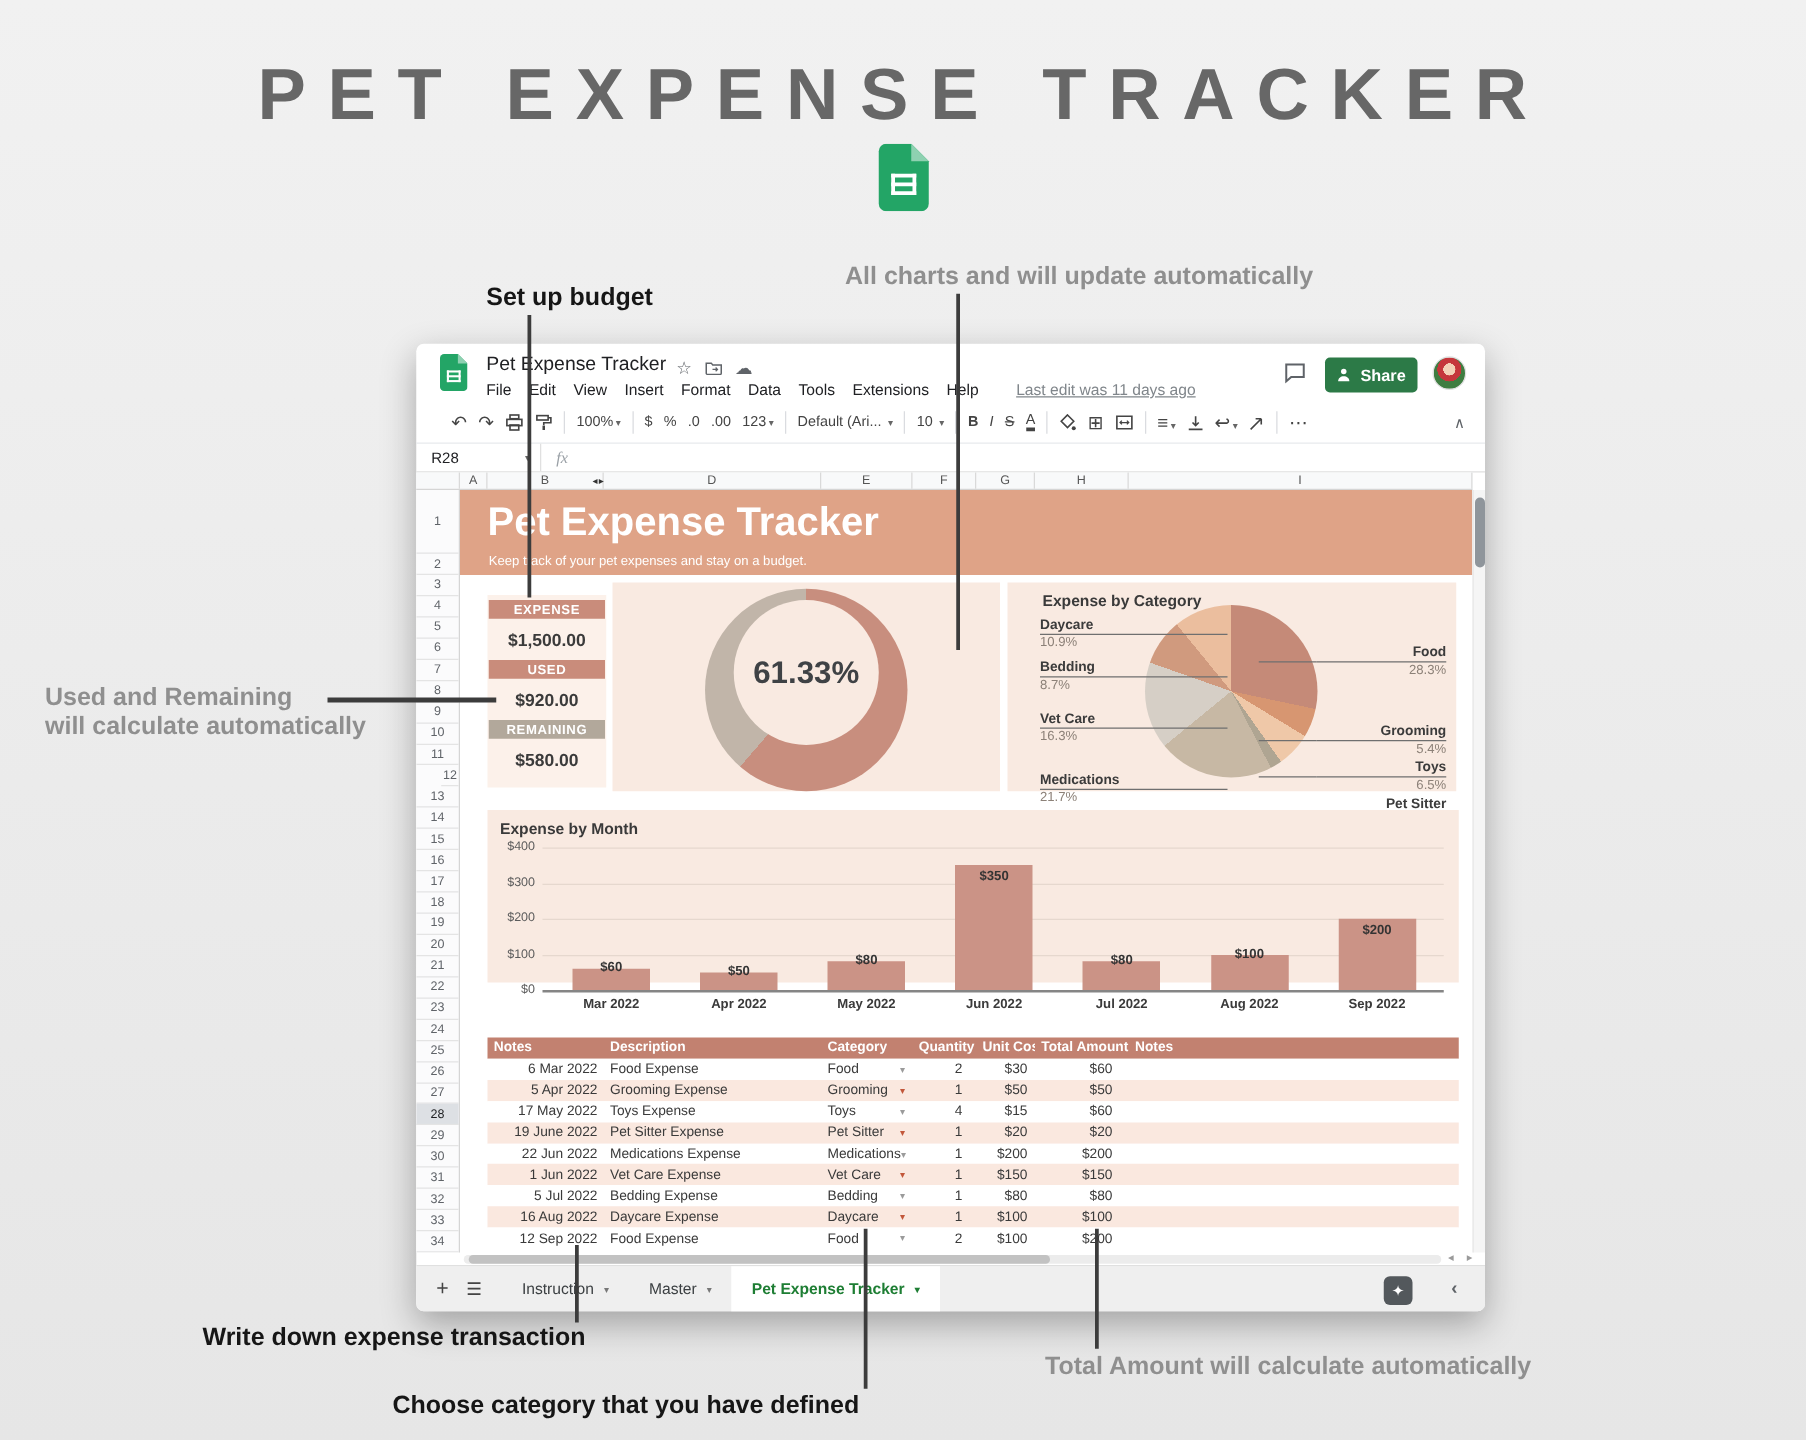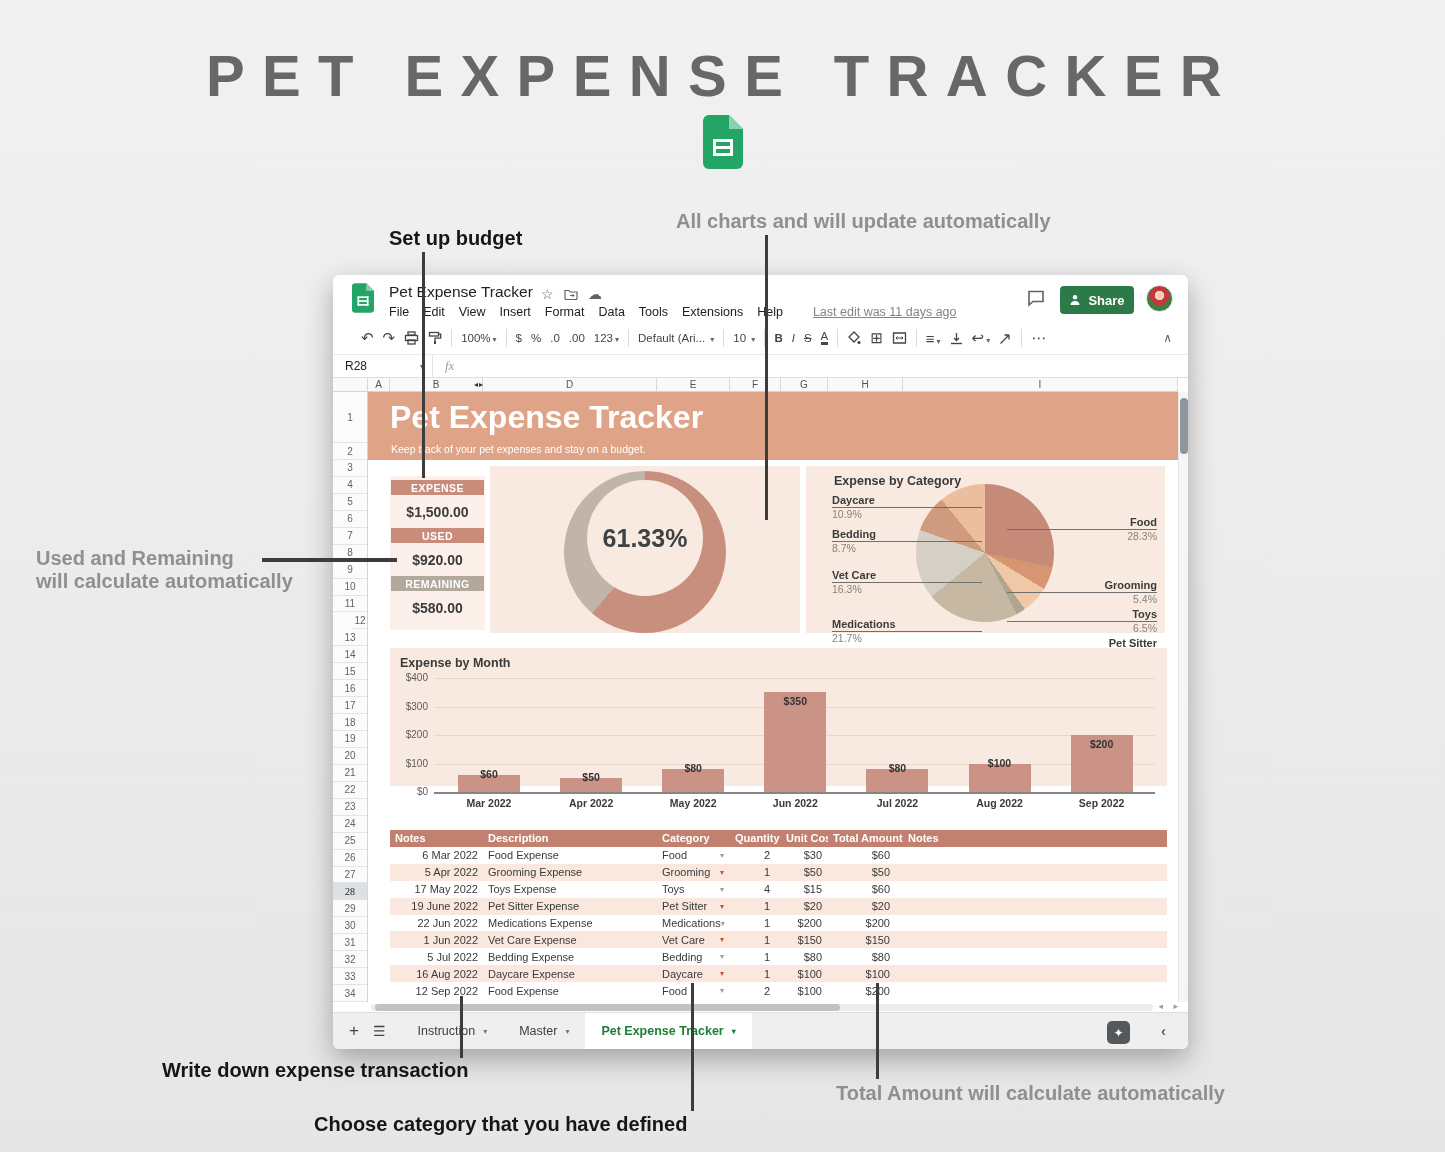--- a/index.html
+++ b/index.html
@@ -66,21 +66,21 @@
   .ch { border-right:1px solid #d9d9d9; font-size:10px; color:#555; text-align:center; line-height:14px; }
   .ch.stub { width:35px; } .ch.c0{width:22px;} .ch.c1{width:93px;} .ch.c2{width:174px;}
   .ch.c3{width:73px;} .ch.c4{width:51px;} .ch.c5{width:47px;} .ch.c6{width:75px;} .ch.c7{flex:1;}
   .colcollapse { position:absolute; left:141px; top:103px; font-size:8px; color:#333; letter-spacing:1px; line-height:14px;}
 
   
   .rowheads { position:absolute; left:0; top:117px; width:35px; height:610px; overflow:hidden;
     background:#fbfbfc; border-right:1px solid #d5d5d5; }
   .rh { font-size:10px; color:#5f6368; text-align:center; border-bottom:1px solid #e4e4e4;
     display:flex; align-items:center; justify-content:center; }
-  .rh.sel { background:#dde0e4; color:#202124;font-family:Liberation Serif, serif; }
+  .rh.sel { background:#dde0e4; color:#202124; }
 
   
   .canvas { position:absolute; left:35px; top:117px; width:810px; height:610px;
     background:#fff; overflow:hidden; }
   .banner { position:absolute; left:0; top:0; width:810px; height:68px; background:var(--banner,#dfa387); }
   .banner .bt { position:absolute; left:22px; top:7px; font-size:32px; font-weight:bold; color:#fff; }
   .banner .bs { position:absolute; left:23px; top:51px; font-size:10.5px; color:#fff; }
 
   .panel { position:absolute; background:var(--panel,#f9eae1); }
   .budget-box { left:22px; top:84px; width:95px; height:154px; background:var(--panel-light,#fcf1ea);

